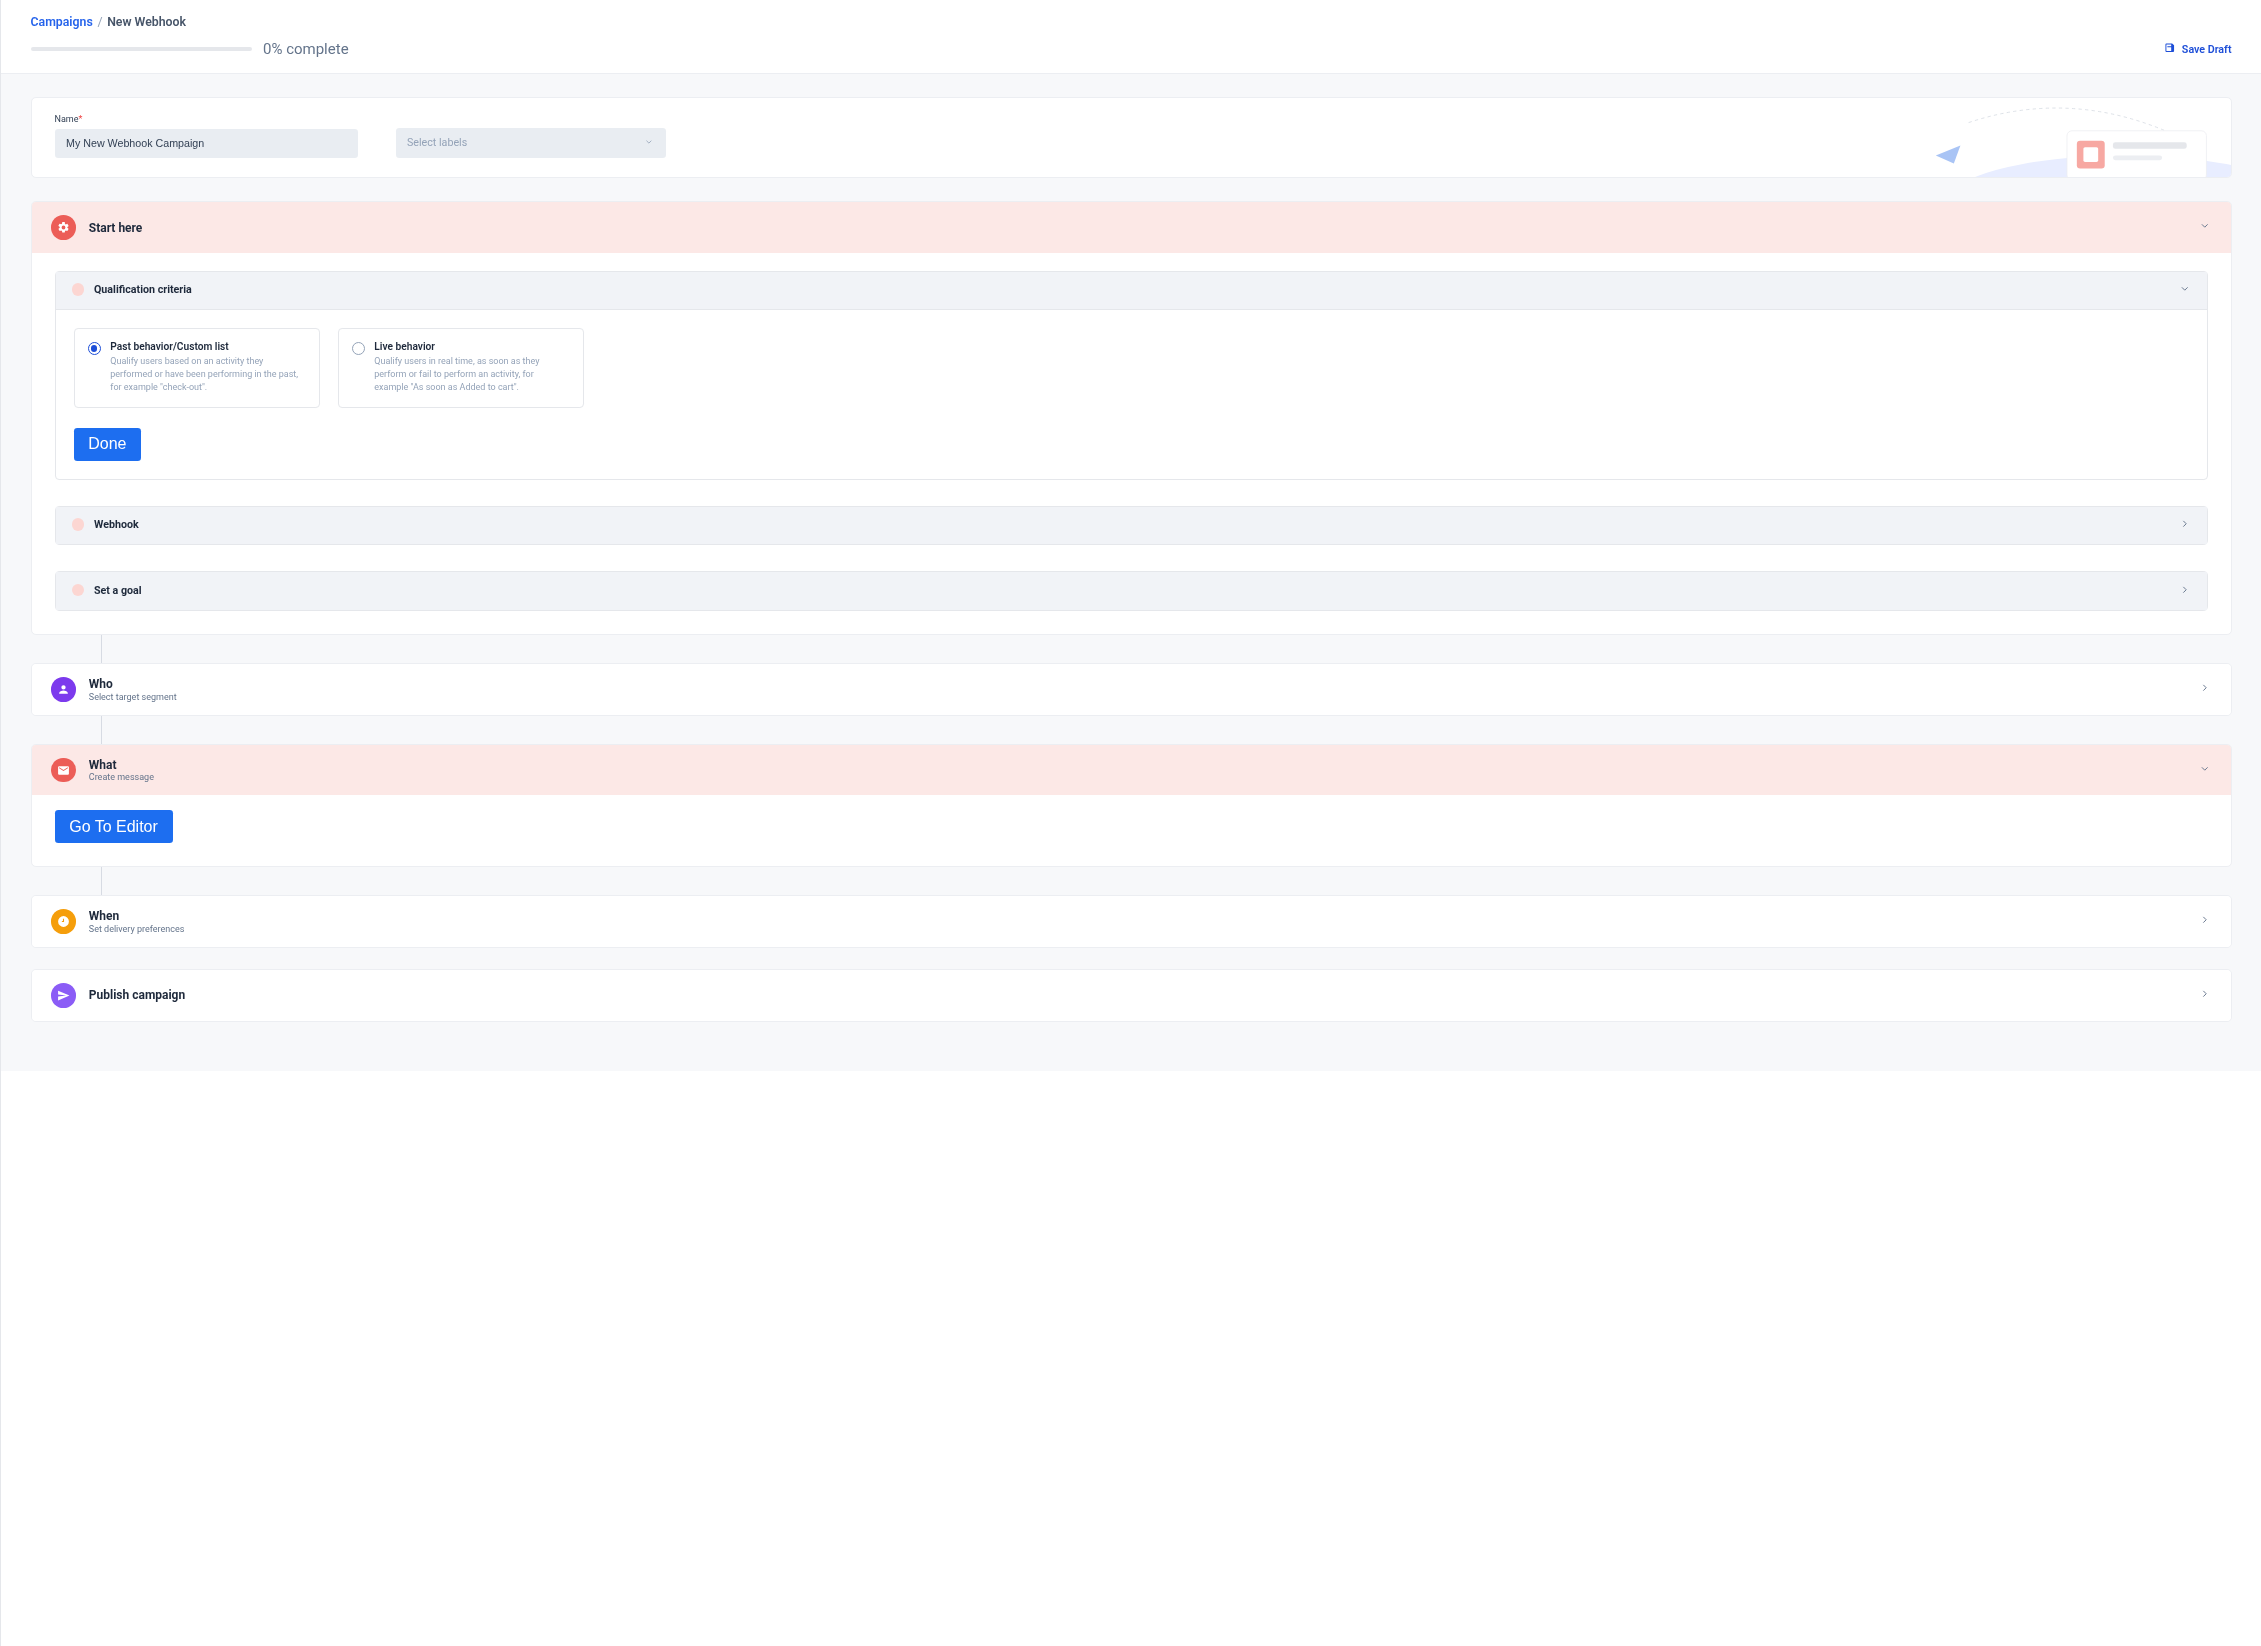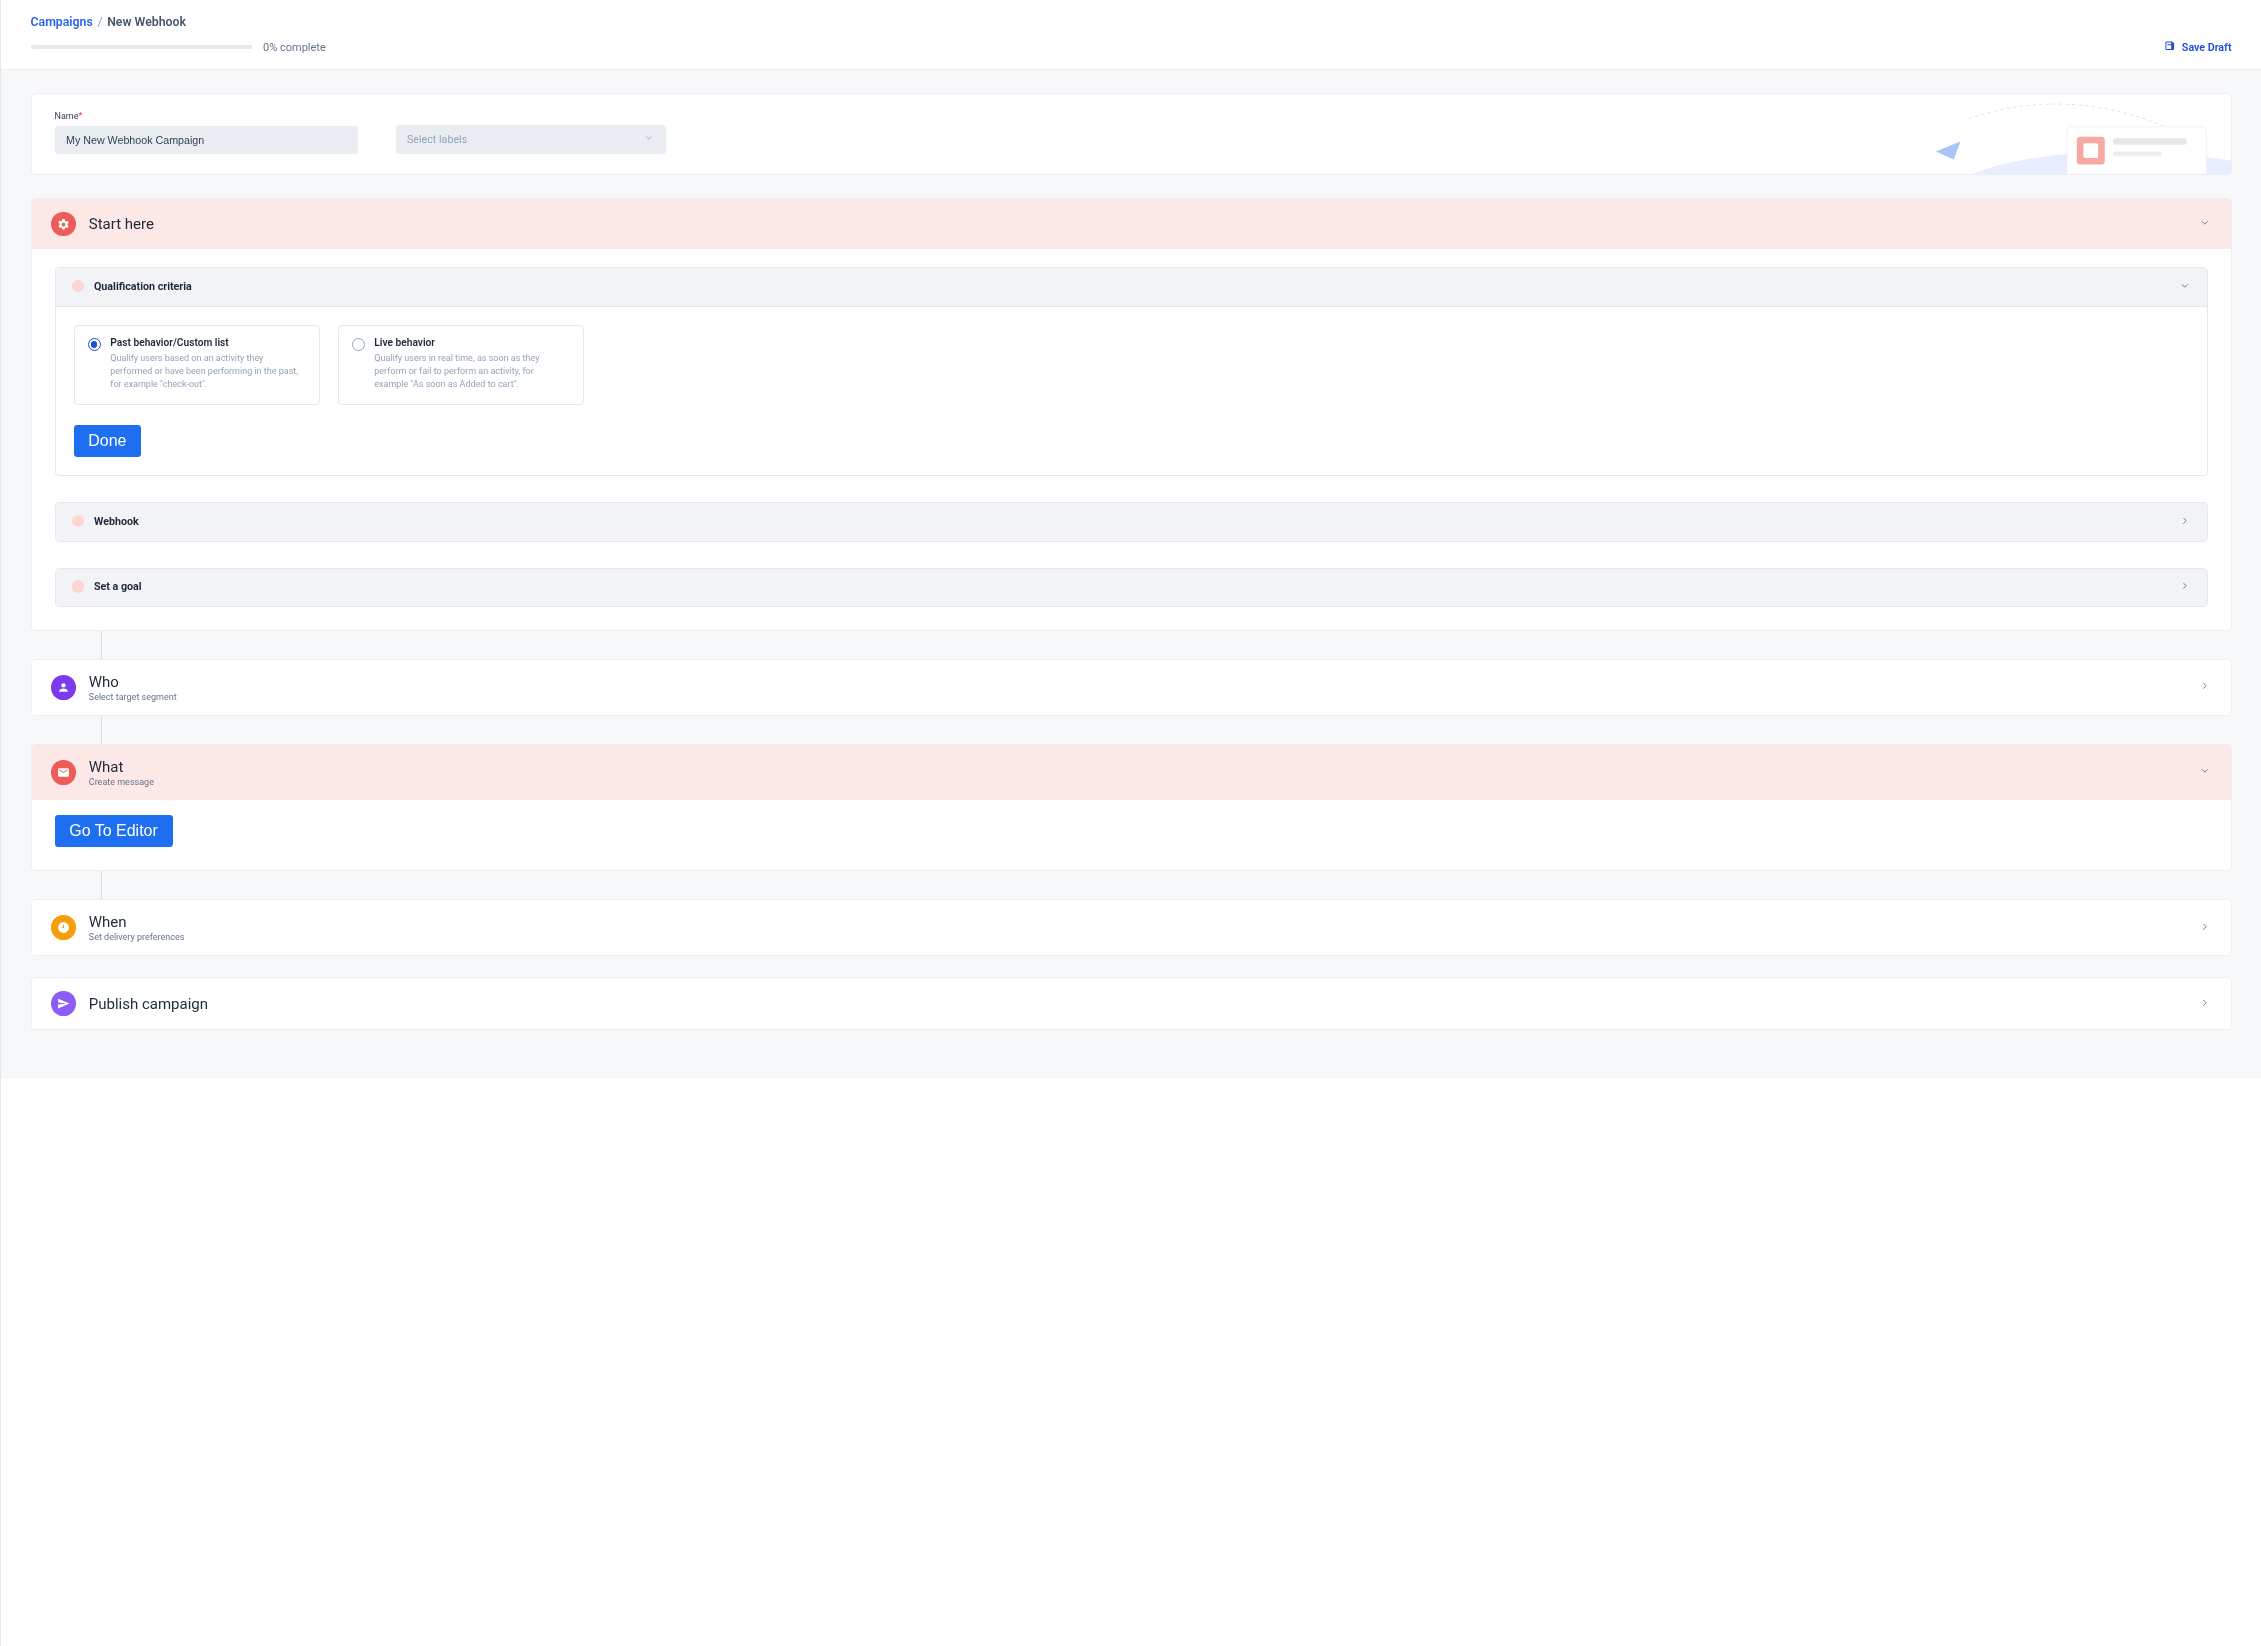--- a/index.html
+++ b/index.html
@@ -28,21 +28,21 @@
     display: flex;
     align-items: center;
     justify-content: space-between;
     padding: 0 29.5px 14.7px 29.5px;
     border-bottom: 0.8px solid #eceef2;
   }
   .progress-left { display: flex; align-items: center; gap: 11.5px; }
   .progress-bar {
     width: 221px; height: 4.1px; background: #e5e7eb; border-radius: 3.3px;
   }
-  .progress-text { color: #64748b; font-size: 11px; }
+  .progress-text { color: #64748b; font-size: 15px; }
   .save-draft {
     display: inline-flex; align-items: center; gap: 6.6px;
     color: #1d4ed8; font-weight: 600; font-size: 10.7px;
     cursor: pointer;
   }
   .save-draft svg { width: 11.5px; height: 11.5px; }
 
   
   .content-area {
     background: #f7f8fa;
@@ -114,21 +114,21 @@
     display: flex; align-items: center; justify-content: center;
     flex-shrink: 0;
   }
   .section-icon svg { width: 13px; height: 13px; }
   .ic-pink { background: #ec5d57; color: #fff; }
   .ic-purple { background: #7c3aed; color: #fff; }
   .ic-orange { background: #f59e0b; color: #fff; }
   .ic-violet { background: #8b5cf6; color: #fff; }
 
   .section-title-wrap { flex: 1; }
-  .section-title { font-size: 15px; font-weight: 400; color: #1e293b; }
+  .section-title { font-size: 12px; font-weight: 700; color: #1e293b; }
   .section-sub { font-size: 9px; color: #64748b; margin-top: 0.8px; }
 
   .chev { color: #64748b; width: 11.5px; height: 11.5px; flex-shrink: 0; }
 
   .section-body {
     padding: 18px 23px 23px 23px;
   }
 
   
   .subcard {

